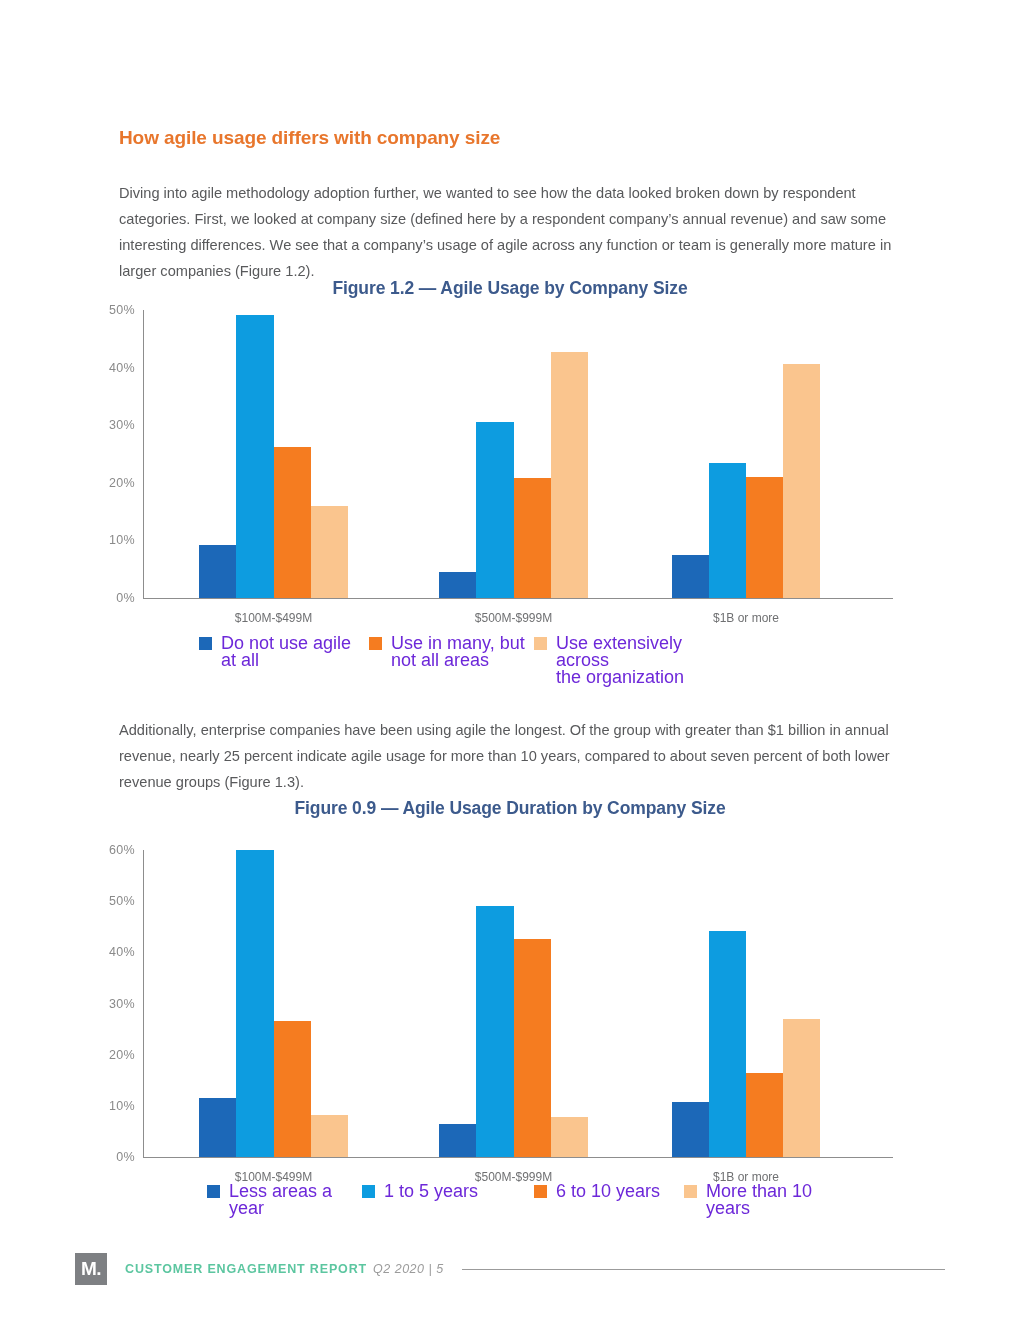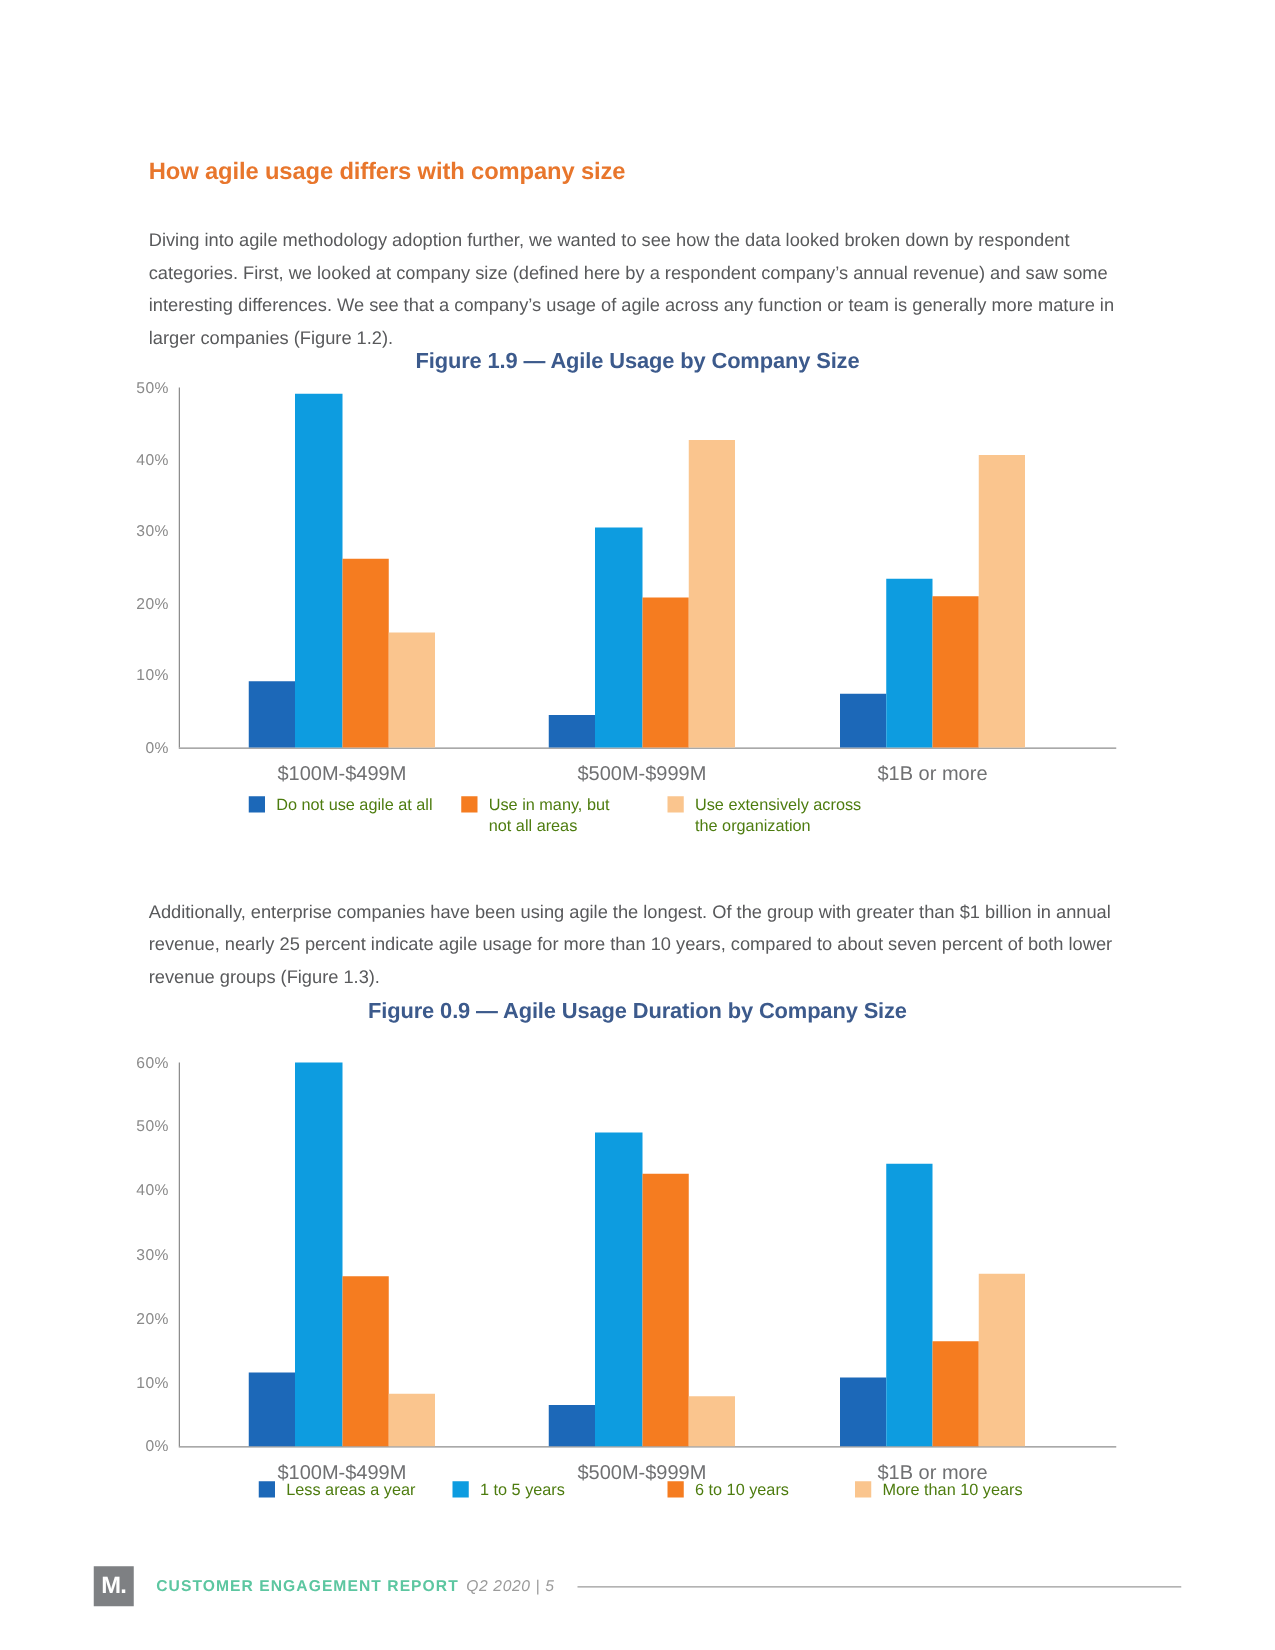--- a/index.html
+++ b/index.html
@@ -82,21 +82,21 @@
     white-space: nowrap;
     transform: translateY(-50%);
     letter-spacing: 0.3px;
   }
   .bar {
     position: absolute;
     bottom: 0;
   }
   .cat-label {
     position: absolute;
-    font-size: 16px;
+    font-size: 12px;
     color: #6f7072;
     white-space: nowrap;
     transform: translateX(-50%);
   }
 
   
   .legend {
     position: absolute;
     display: flex;
   }
@@ -105,23 +105,23 @@
     align-items: flex-start;
   }
   .legend-swatch {
     width: 13px;
     height: 13px;
     flex: 0 0 13px;
     margin-top: 2px;
   }
   .legend-text {
     margin-left: 9px;
-    font-size: 13px;
+    font-size: 18px;
     line-height: 17px;
-    color: #4d7c0f;
+    color: #6d28d9;
     white-space: pre-line;
   }
 
   
   .footer {
     position: absolute;
     left: 75px;
     top: 1253px;
     display: flex;
     align-items: center;
@@ -164,21 +164,21 @@
 </head>
 <body>
 
 <div class="page">
 
   <h1 class="section-heading">How agile usage differs with company size</h1>
 
   <p class="para para-1">Diving into agile methodology adoption further, we wanted to see how the data looked broken down by respondent categories. First, we looked at company size (defined here by a respondent company’s annual revenue) and saw some interesting differences. We see that a company’s usage of agile across any function or team is generally more mature in larger companies (Figure 1.2).</p>
 
   <div class="chart" id="chart-0" style="top:278px;height:390px;">
-    <div class="chart-title" style="top:0px;">Figure 1.9 — Agile Usage by Company Size</div>
+    <div class="chart-title" style="top:0px;">Figure 1.2 — Agile Usage by Company Size</div>
     <div class="plot" style="left:143px;top:32px;width:750px;height:288px;">
         <div class="axis-y-line" style="height: 288px;"></div>
         <div class="axis-x-line" style="top: 288px; width: 750px;"></div>
         <div class="ytick" style="top: 288px;">0%</div>
         <div class="ytick" style="top: 230.4px;">10%</div>
         <div class="ytick" style="top: 172.8px;">20%</div>
         <div class="ytick" style="top: 115.2px;">30%</div>
         <div class="ytick" style="top: 57.6px;">40%</div>
         <div class="ytick" style="top: 0px;">50%</div>
         <div class="bar" title="Do not use agile at all — $100M-$499M — 9.2%" style="left: 56.25px; width: 37.125px; height: 52.992px; background: rgb(28, 104, 184);"></div>

